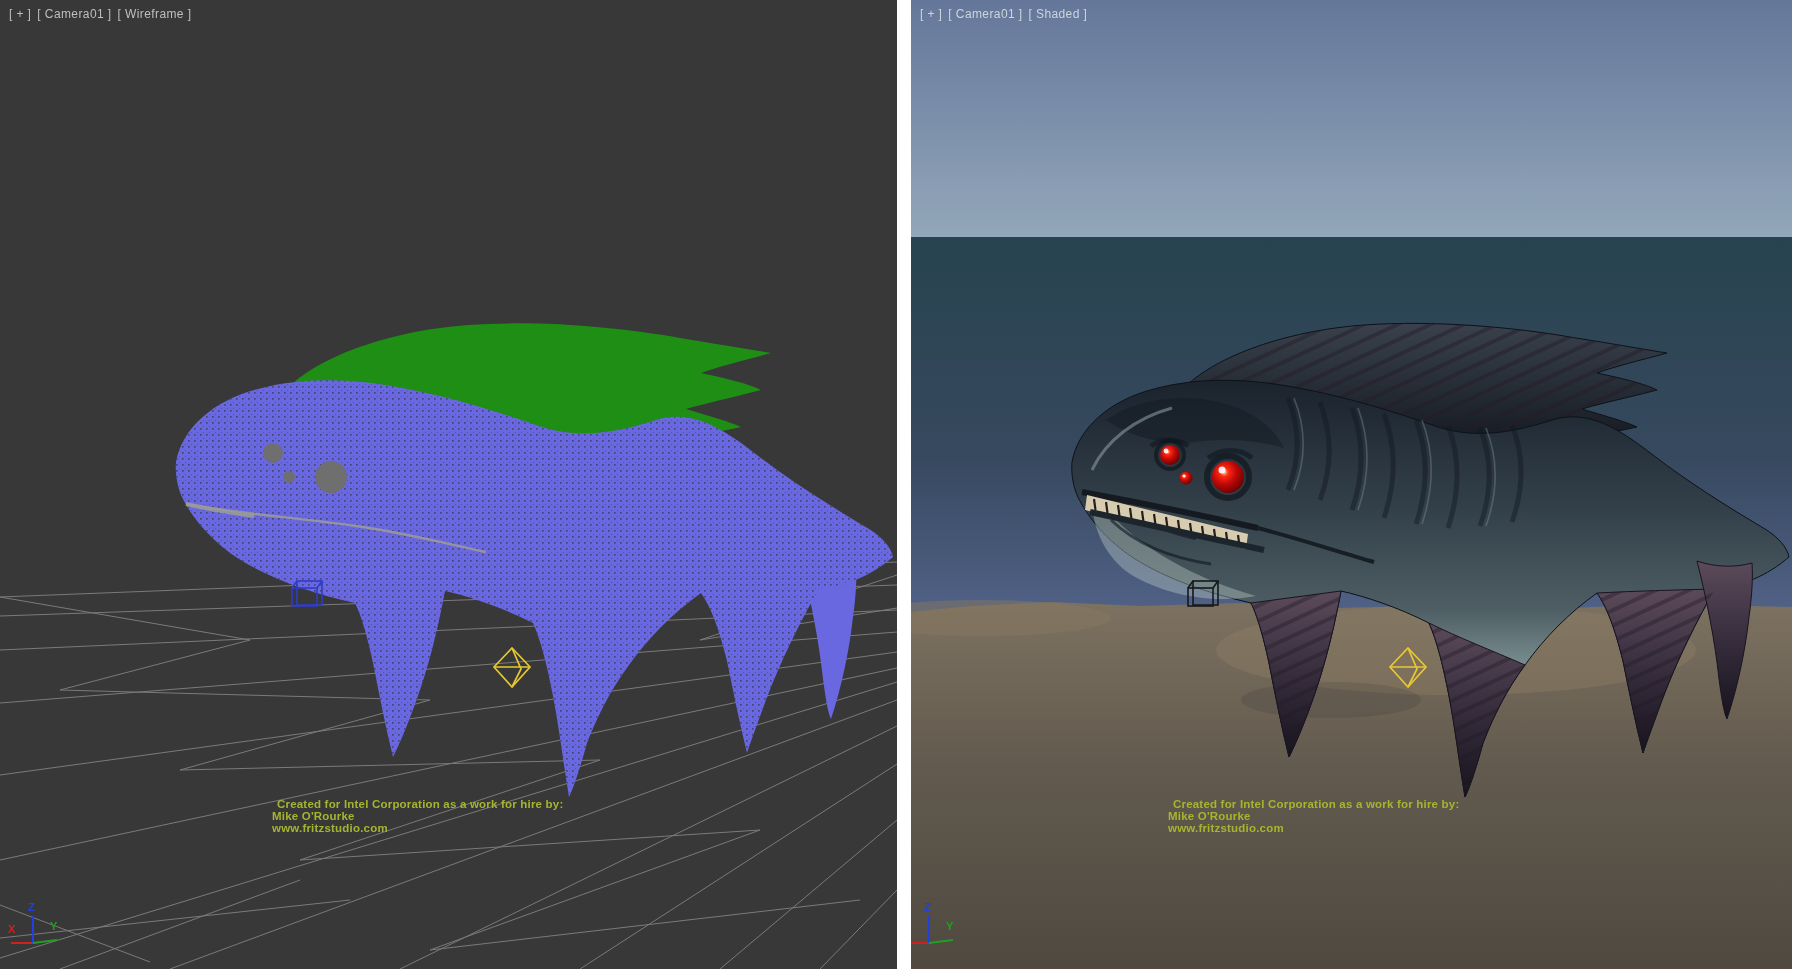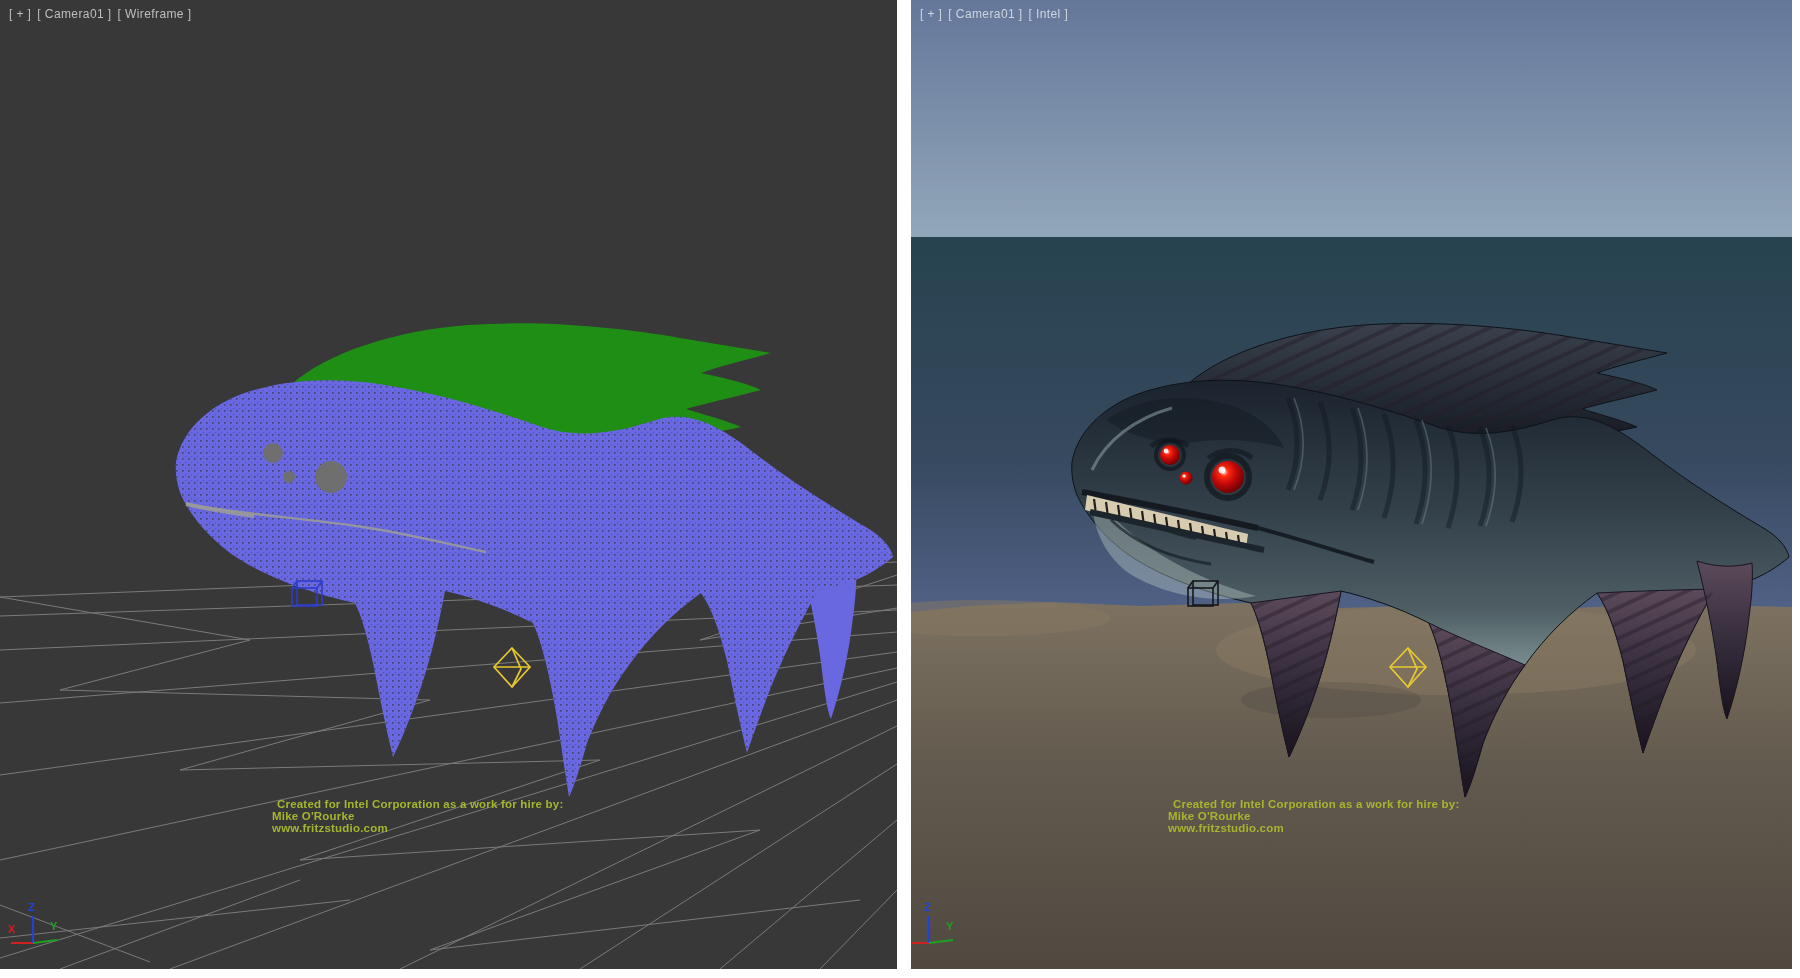--- a/index.html
+++ b/index.html
@@ -249,17 +249,17 @@
           <text class="axis-label" x="8" y="933" fill="#d02020">X</text>
           <text class="axis-label" x="28" y="911" fill="#2040e0">Z</text>
           <text class="axis-label" x="50" y="930" fill="#20a020">Y</text>
         </g>
       </g>
     </svg>
 
     <div class="vp-label">
       <span>[ + ]</span>
       <span>[ Camera01 ]</span>
-      <span>[ Intel ]</span>
+      <span>[ Shaded ]</span>
     </div>
   </div>
 
 </div>
 
 </body></html>

